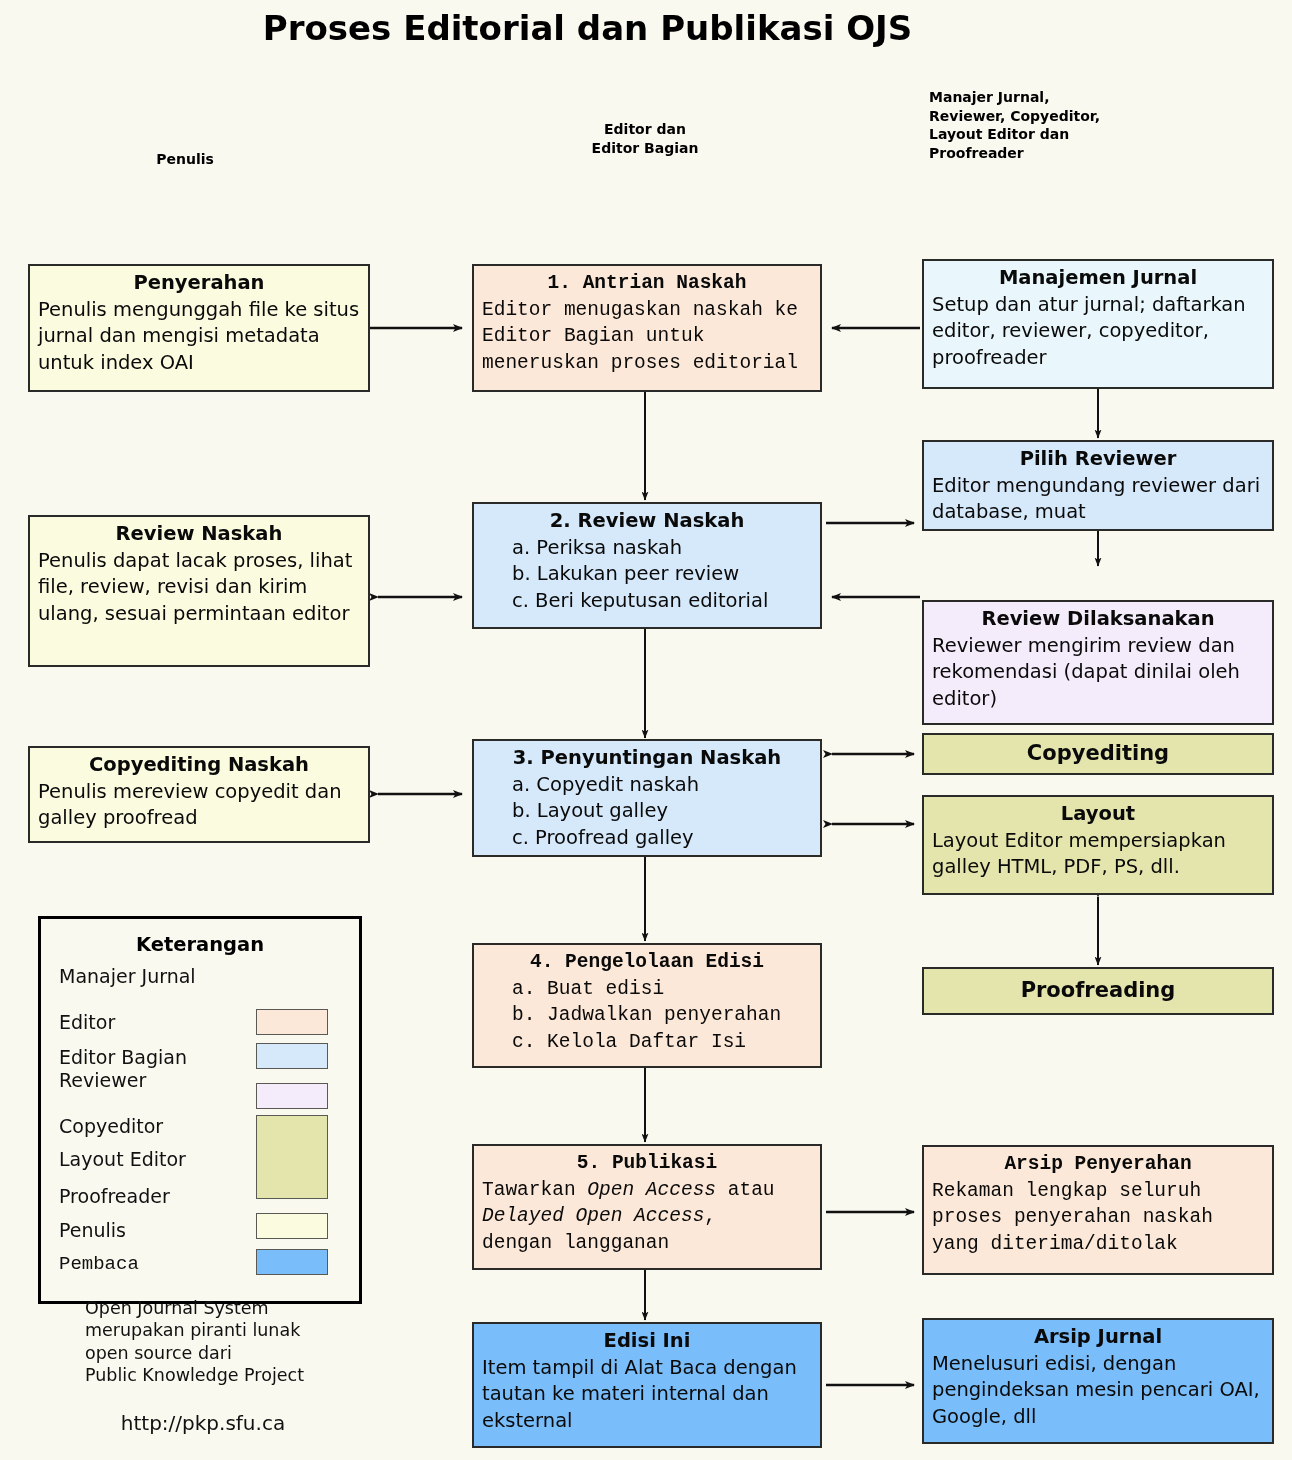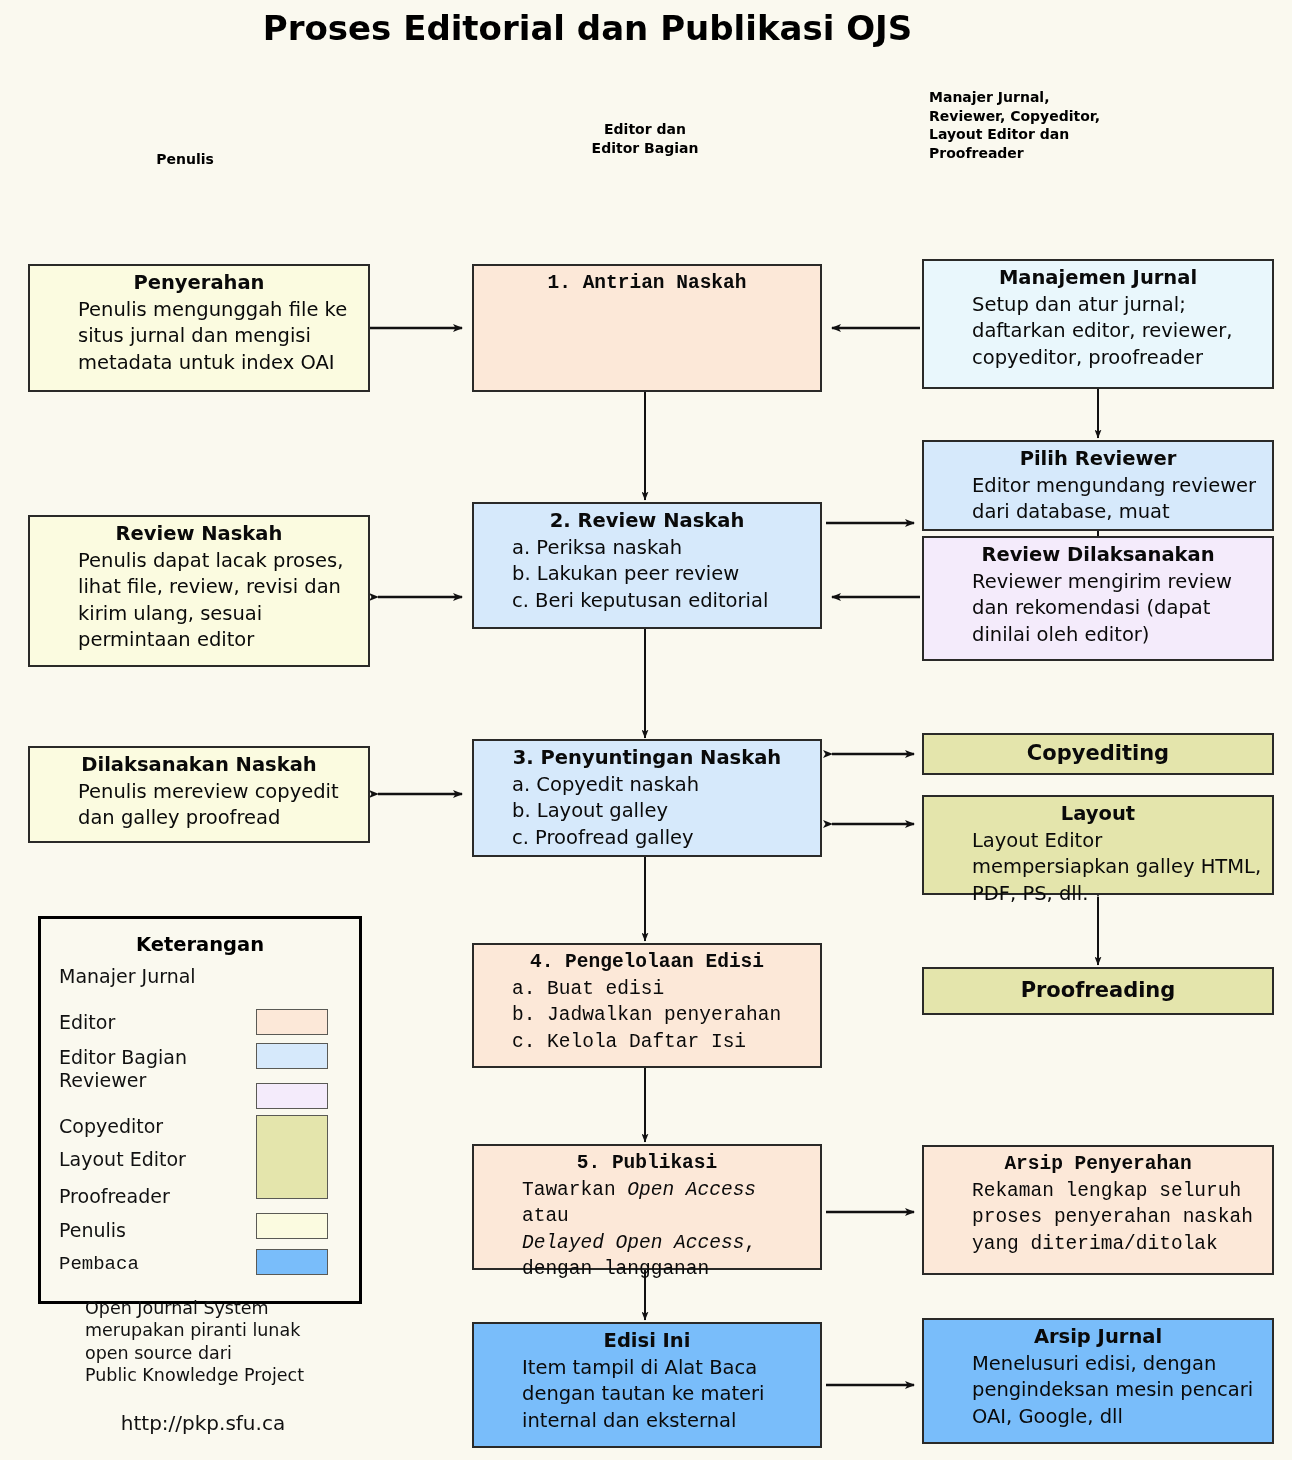--- a/index.html
+++ b/index.html
@@ -45,21 +45,21 @@
     line-height: 1.36;
     color: #0a0a0a;
   }
   .box .bt {
     display: block;
     font-weight: bold;
     text-align: center;
     font-size: 19.5px;
     margin-bottom: 0px;
   }
-  .box .bl { display: block; text-align: left; white-space: pre-line; margin-left: 40px; }
+  .box .bl { display: block; text-align: left; white-space: pre-line; }
   .box .bl-indent { display: block; text-align: left; padding-left: 30px; white-space: pre-line; }
   .box.center-only { display: flex; align-items: center; justify-content: center; }
   .box.center-only .bt { margin: 0; font-size: 21px; }
 
   
   .c-author   { background: #fbfbe0; }
   .c-editor   { background: #fce8d8; font-family: Liberation Mono, monospace; }
   .c-section  { background: #d6e9fb; }
   .c-manager  { background: #e9f7fc; }
   .c-reviewer { background: #f4ebfb; }
@@ -180,20 +180,21 @@
     <line x1="826" y1="1385" x2="914" y2="1385" stroke="#111" stroke-width="2.5" marker-end="url(#ah)"></line>
   </svg>
 
   <div class="box c-author" style="left:28px; top:264px; width:342px; height:128px;">
     <span class="bt">Penyerahan</span>
     <span class="bl">Penulis mengunggah file ke situs jurnal dan mengisi metadata untuk index OAI</span>
   </div>
 
   <div class="box c-editor" style="left:472px; top:264px; width:350px; height:128px;">
     <span class="bt">1. Antrian Naskah</span>
+    <span class="bl">Editor menugaskan naskah ke Editor Bagian untuk meneruskan proses editorial</span>
   </div>
 
   <div class="box c-manager" style="left:922px; top:259px; width:352px; height:130px;">
     <span class="bt">Manajemen Jurnal</span>
     <span class="bl">Setup dan atur jurnal; daftarkan editor, reviewer, copyeditor, proofreader</span>
   </div>
 
   <div class="box c-section" style="left:922px; top:440px; width:352px; height:91px;">
     <span class="bt">Pilih Reviewer</span>
     <span class="bl">Editor mengundang reviewer dari database, muat</span>
@@ -204,27 +205,27 @@
     <span class="bl">Penulis dapat lacak proses, lihat file, review, revisi dan kirim ulang, sesuai permintaan editor</span>
   </div>
 
   <div class="box c-section" style="left:472px; top:502px; width:350px; height:127px;">
     <span class="bt">2. Review Naskah</span>
     <span class="bl-indent">a. Periksa naskah
 b. Lakukan peer review
 c. Beri keputusan editorial</span>
   </div>
 
-  <div class="box c-reviewer" style="left:922px; top:536px; width:352px; height:125px;">
+  <div class="box c-reviewer" style="left:922px; top:600px; width:352px; height:125px;">
     <span class="bt">Review Dilaksanakan</span>
     <span class="bl">Reviewer mengirim review dan rekomendasi (dapat dinilai oleh editor)</span>
   </div>
 
   <div class="box c-author" style="left:28px; top:746px; width:342px; height:97px;">
-    <span class="bt">Dilaksanakan Naskah</span>
+    <span class="bt">Copyediting Naskah</span>
     <span class="bl">Penulis mereview copyedit dan galley proofread</span>
   </div>
 
   <div class="box c-section" style="left:472px; top:739px; width:350px; height:118px;">
     <span class="bt">3. Penyuntingan Naskah</span>
     <span class="bl-indent">a. Copyedit naskah
 b. Layout galley
 c. Proofread galley</span>
   </div>
 

